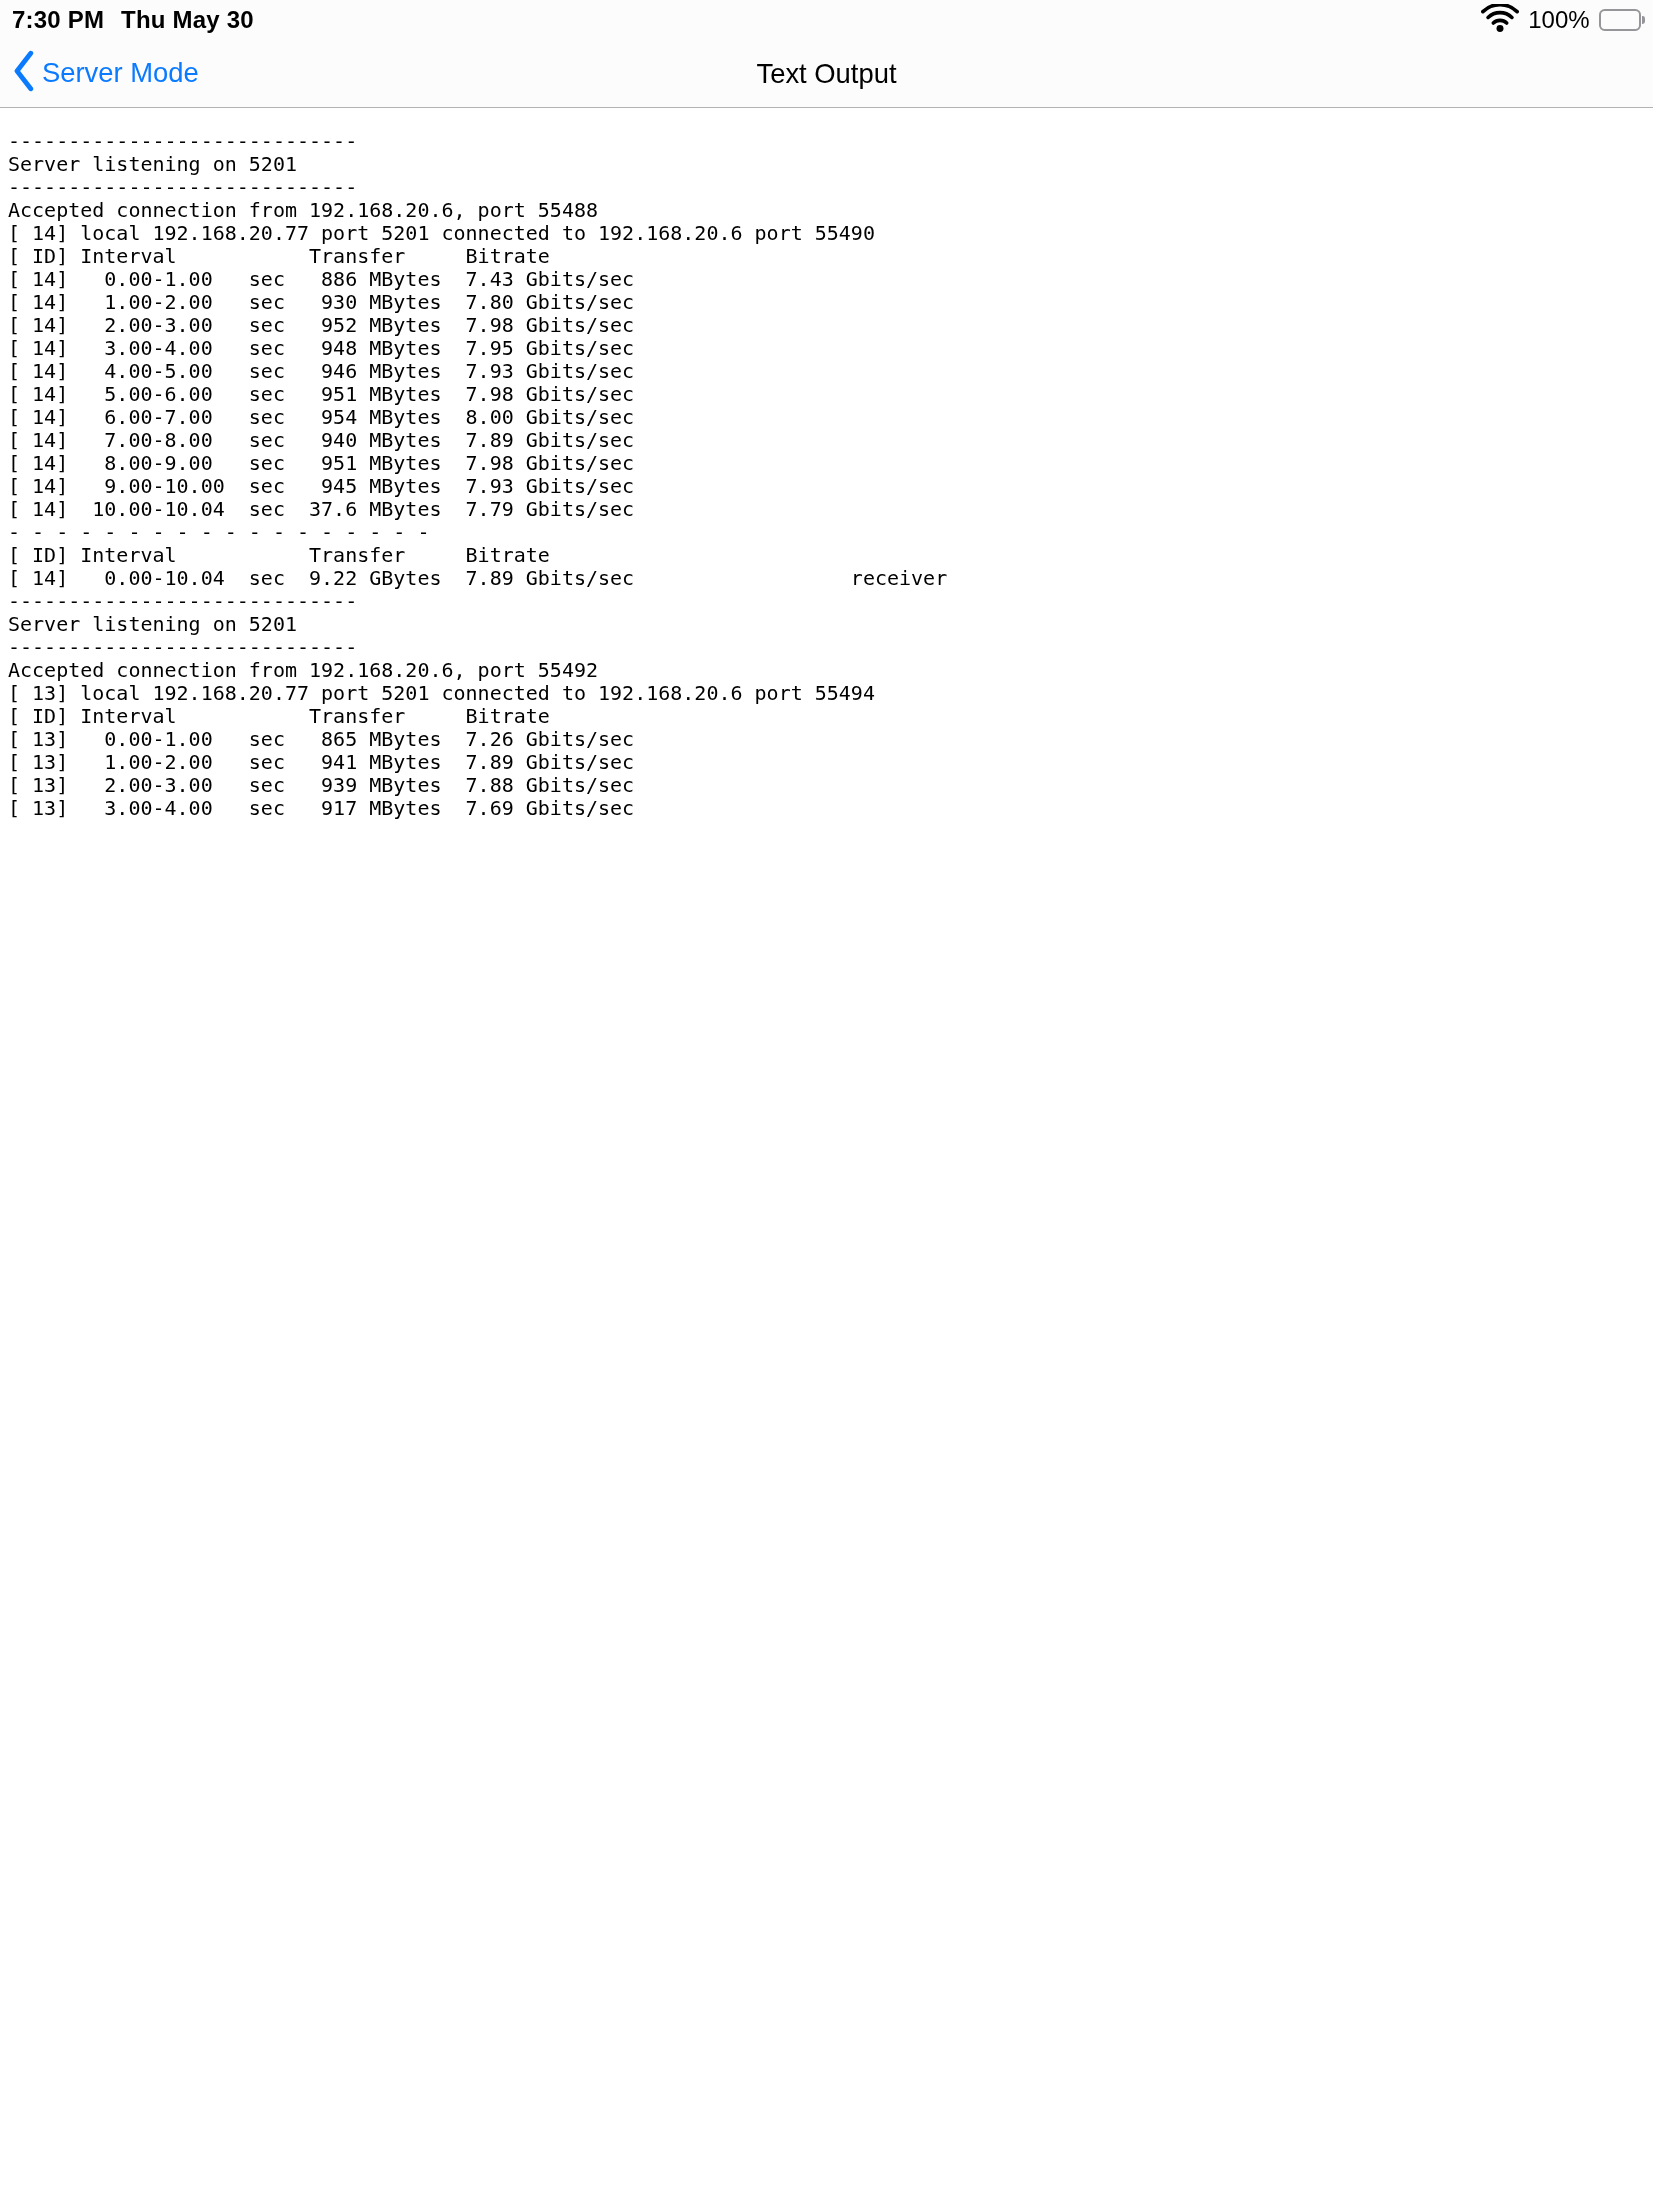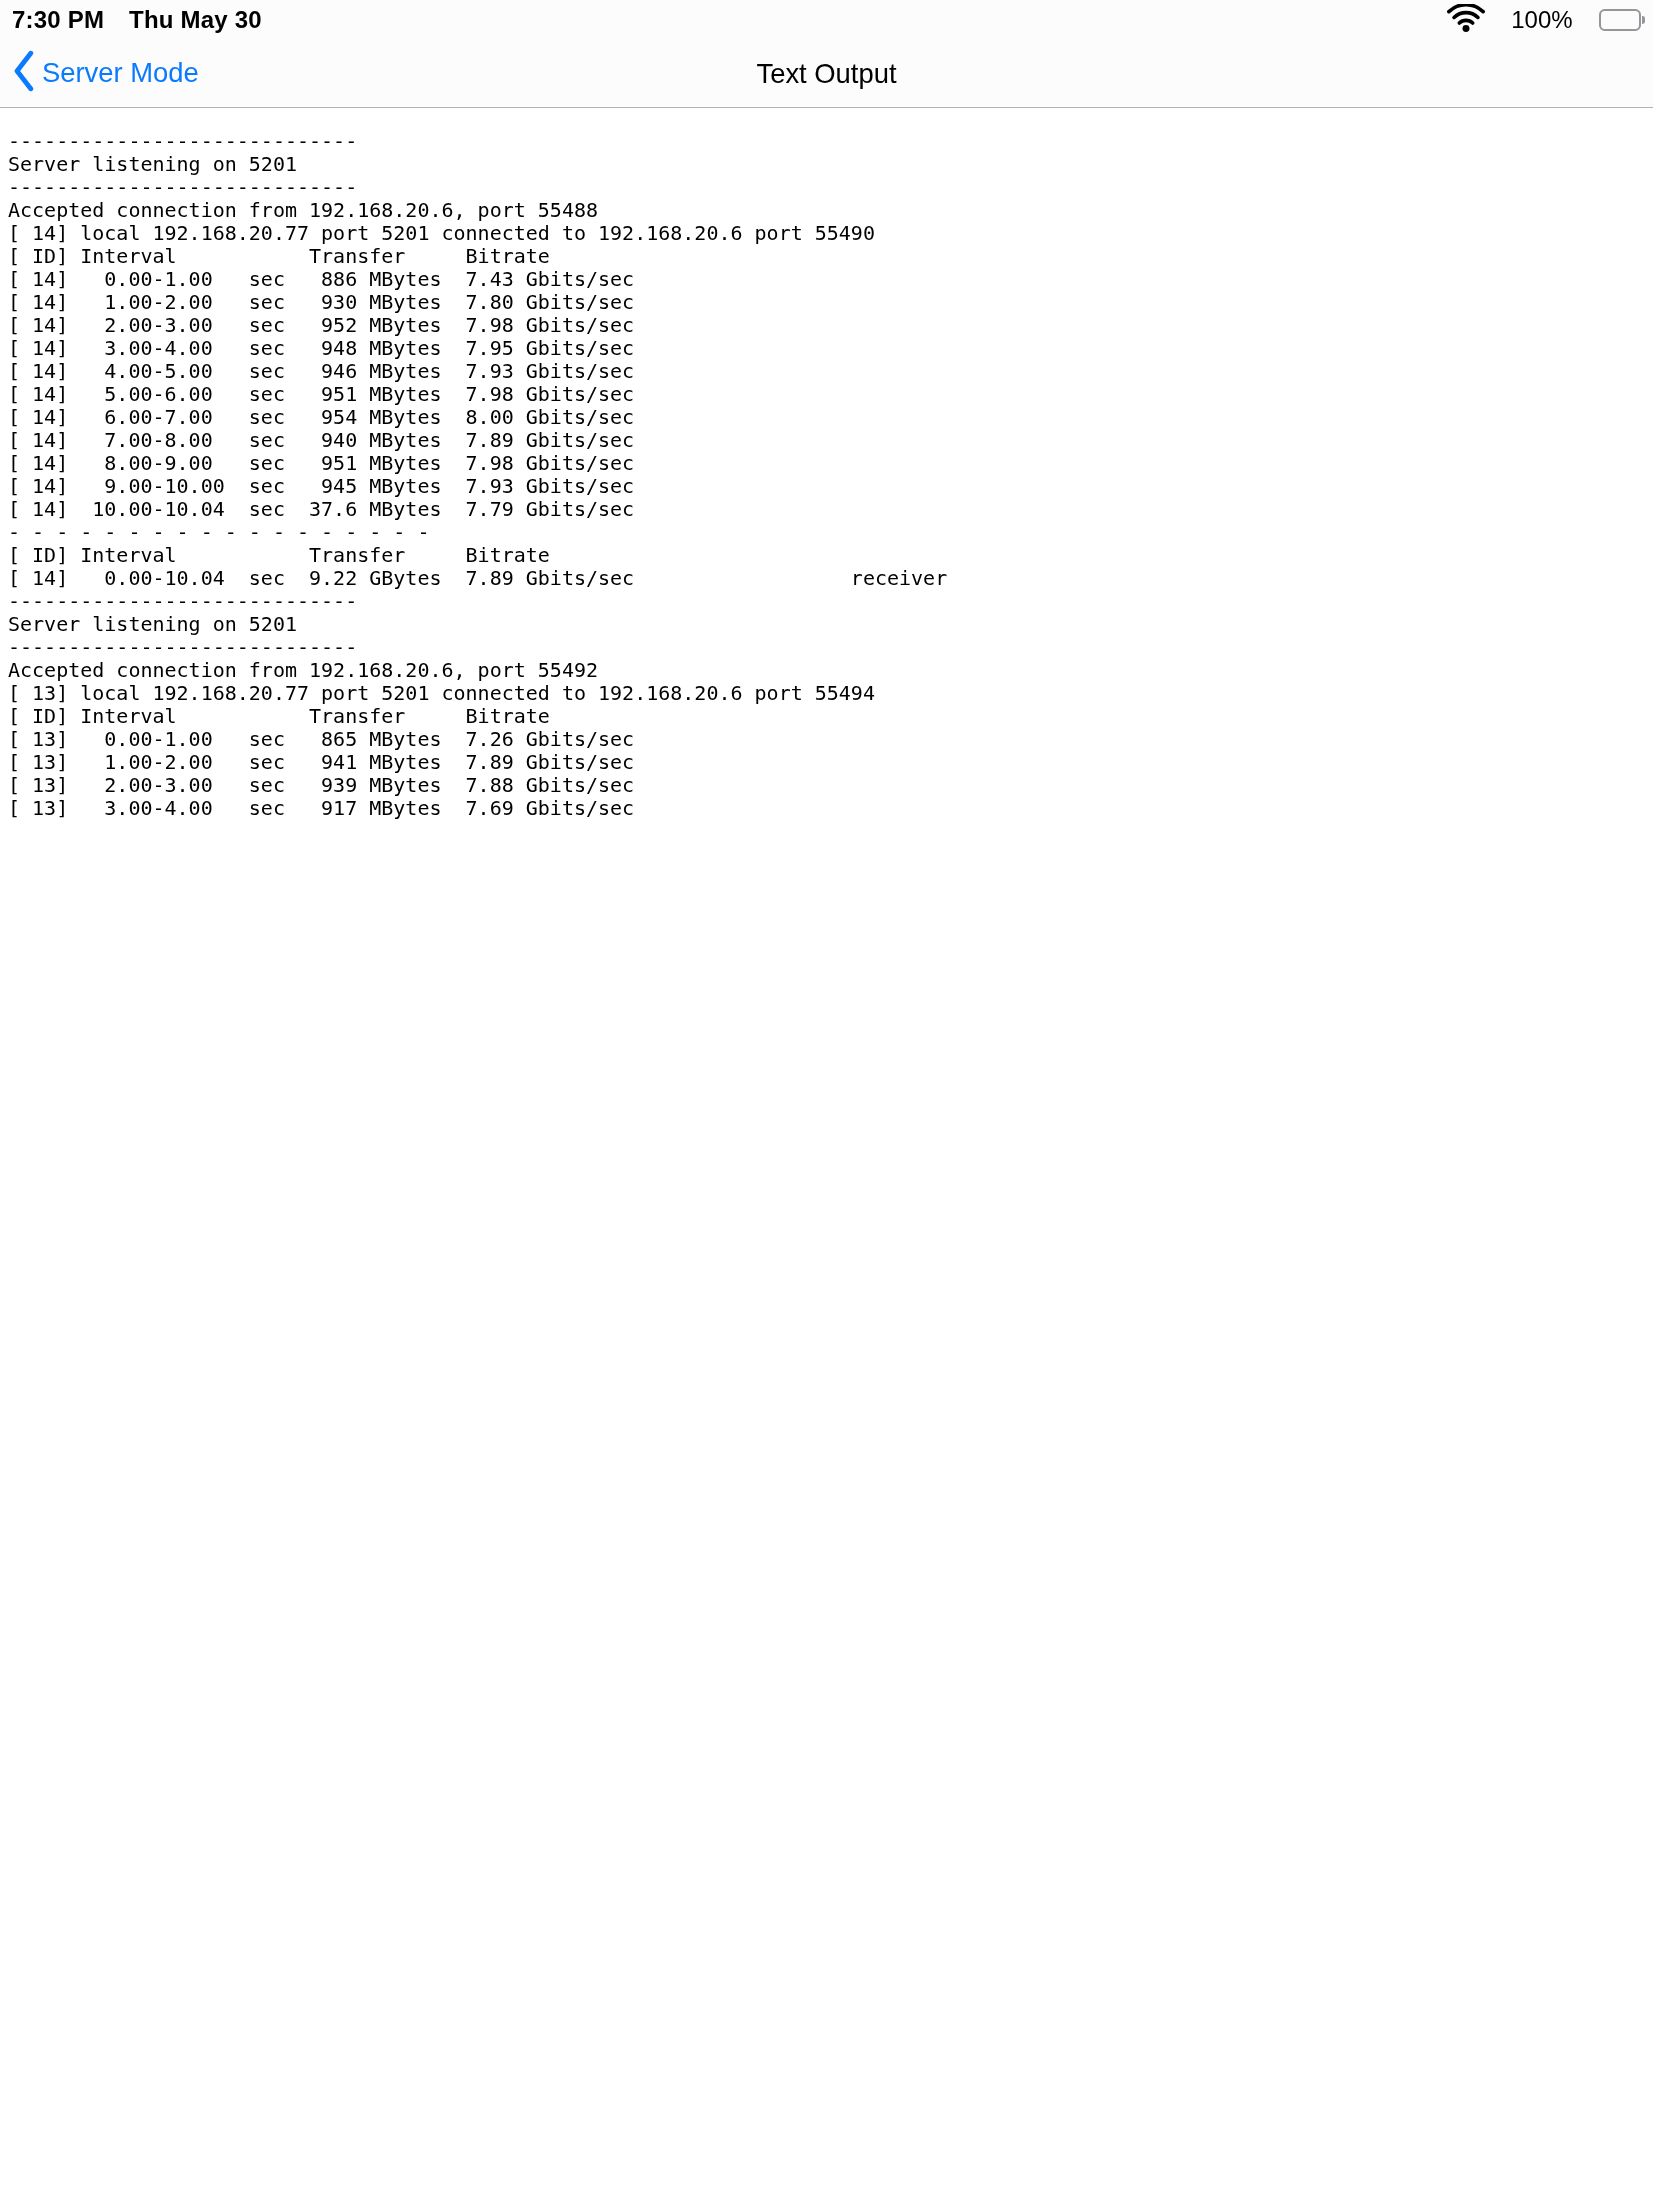--- a/index.html
+++ b/index.html
@@ -28,28 +28,28 @@
   }
 
   .status-left {
     position: absolute;
     left: 12px; top: 5.7px;
     font-size: 24px;
     font-weight: 600;
     letter-spacing: 0.2px;
     white-space: nowrap;
   }
-  .status-left .date { margin-left: 25px; }
+  .status-left .date { margin-left: 17px; }
 
   .status-right {
     position: absolute;
     right: 8px; top: 4px;
     display: flex;
     align-items: center;
-    gap: 26px;
+    gap: 9px;
   }
   .status-right .pct {
     font-size: 24px;
     font-weight: 400;
   }
   .wifi { display: block; }
 
   .battery {
     display: flex;
     align-items: center;

